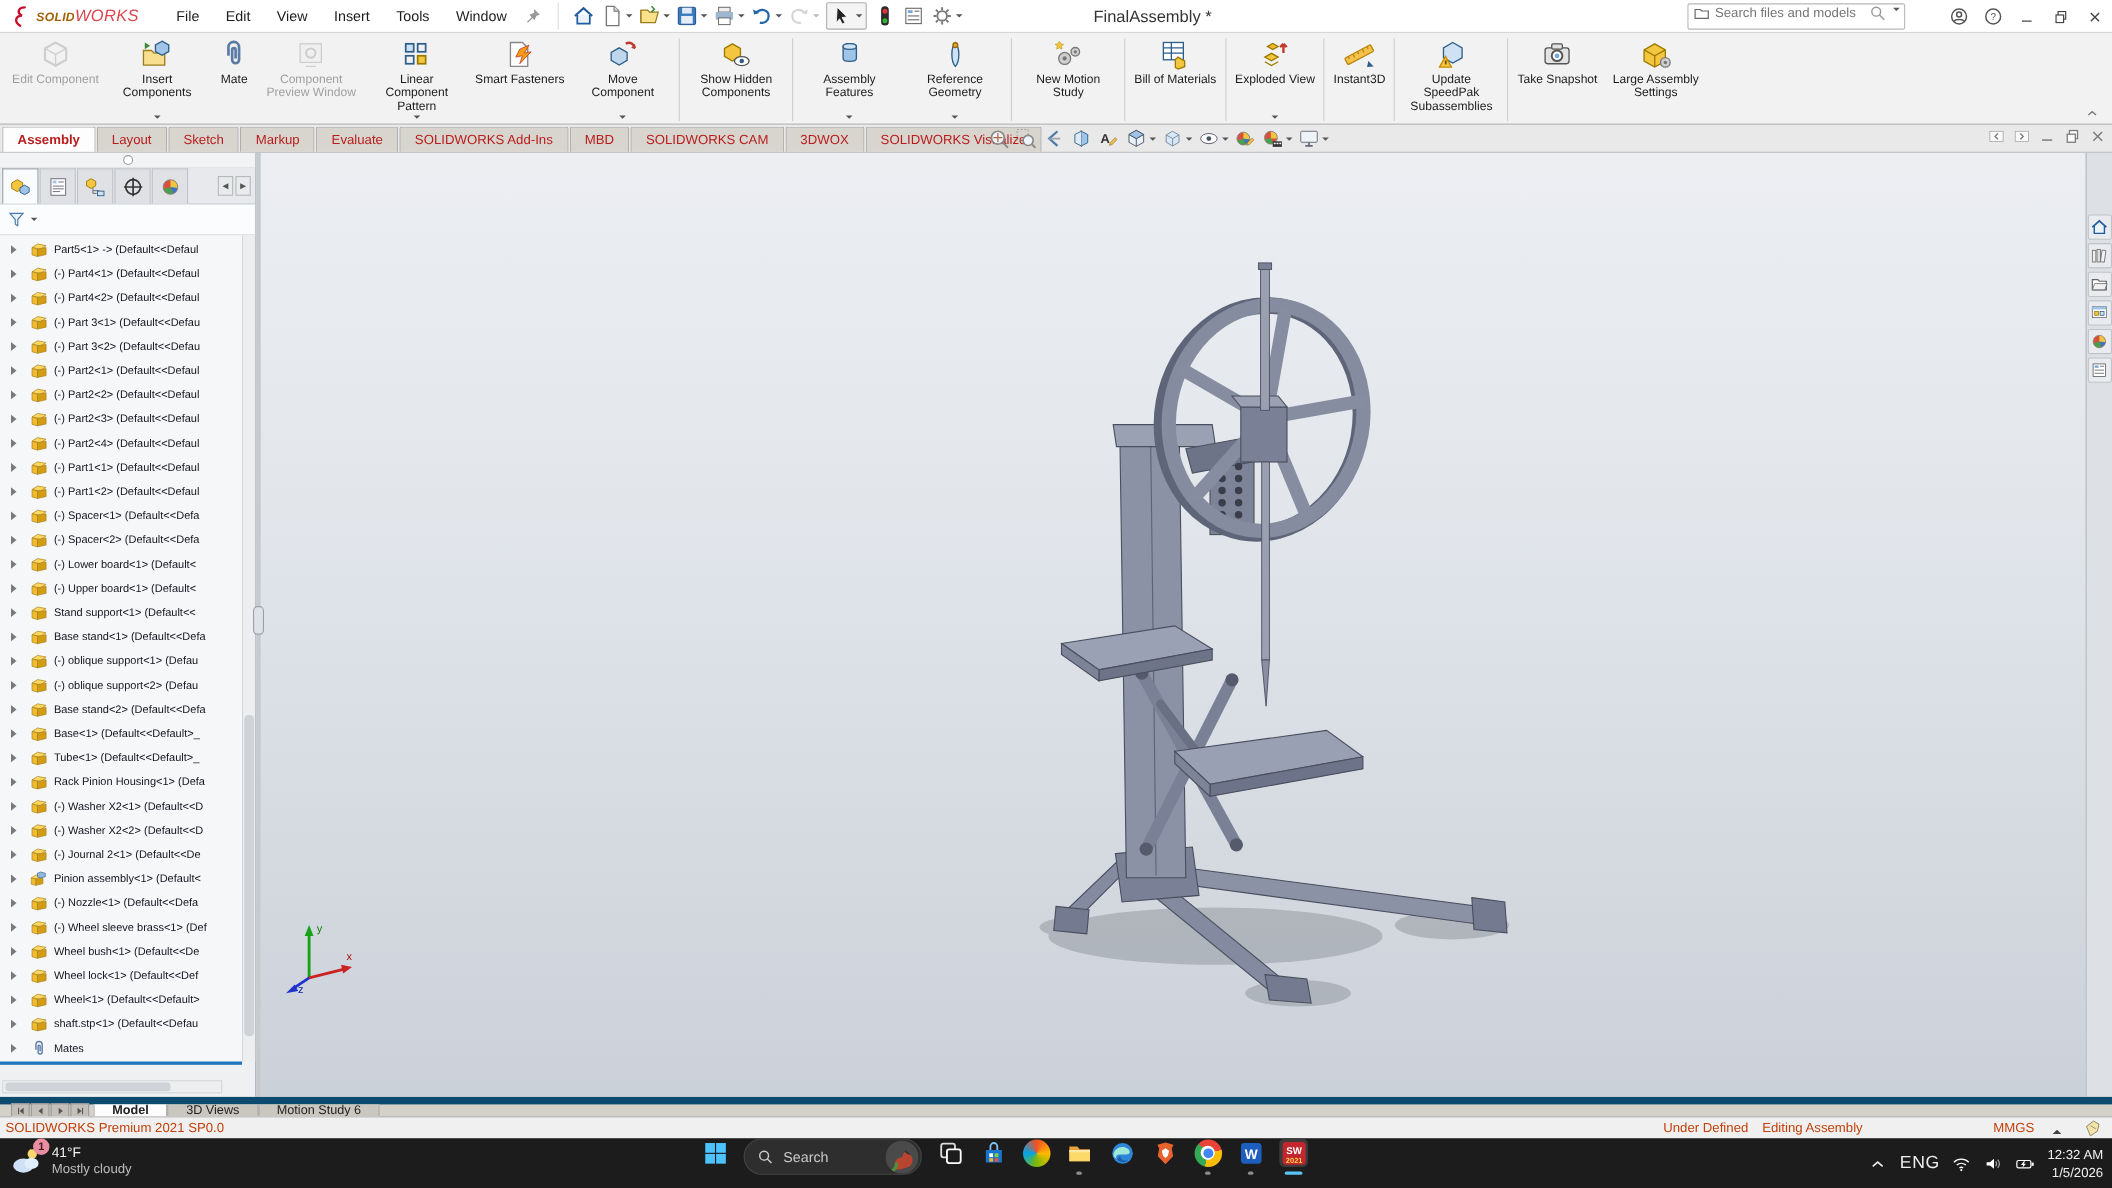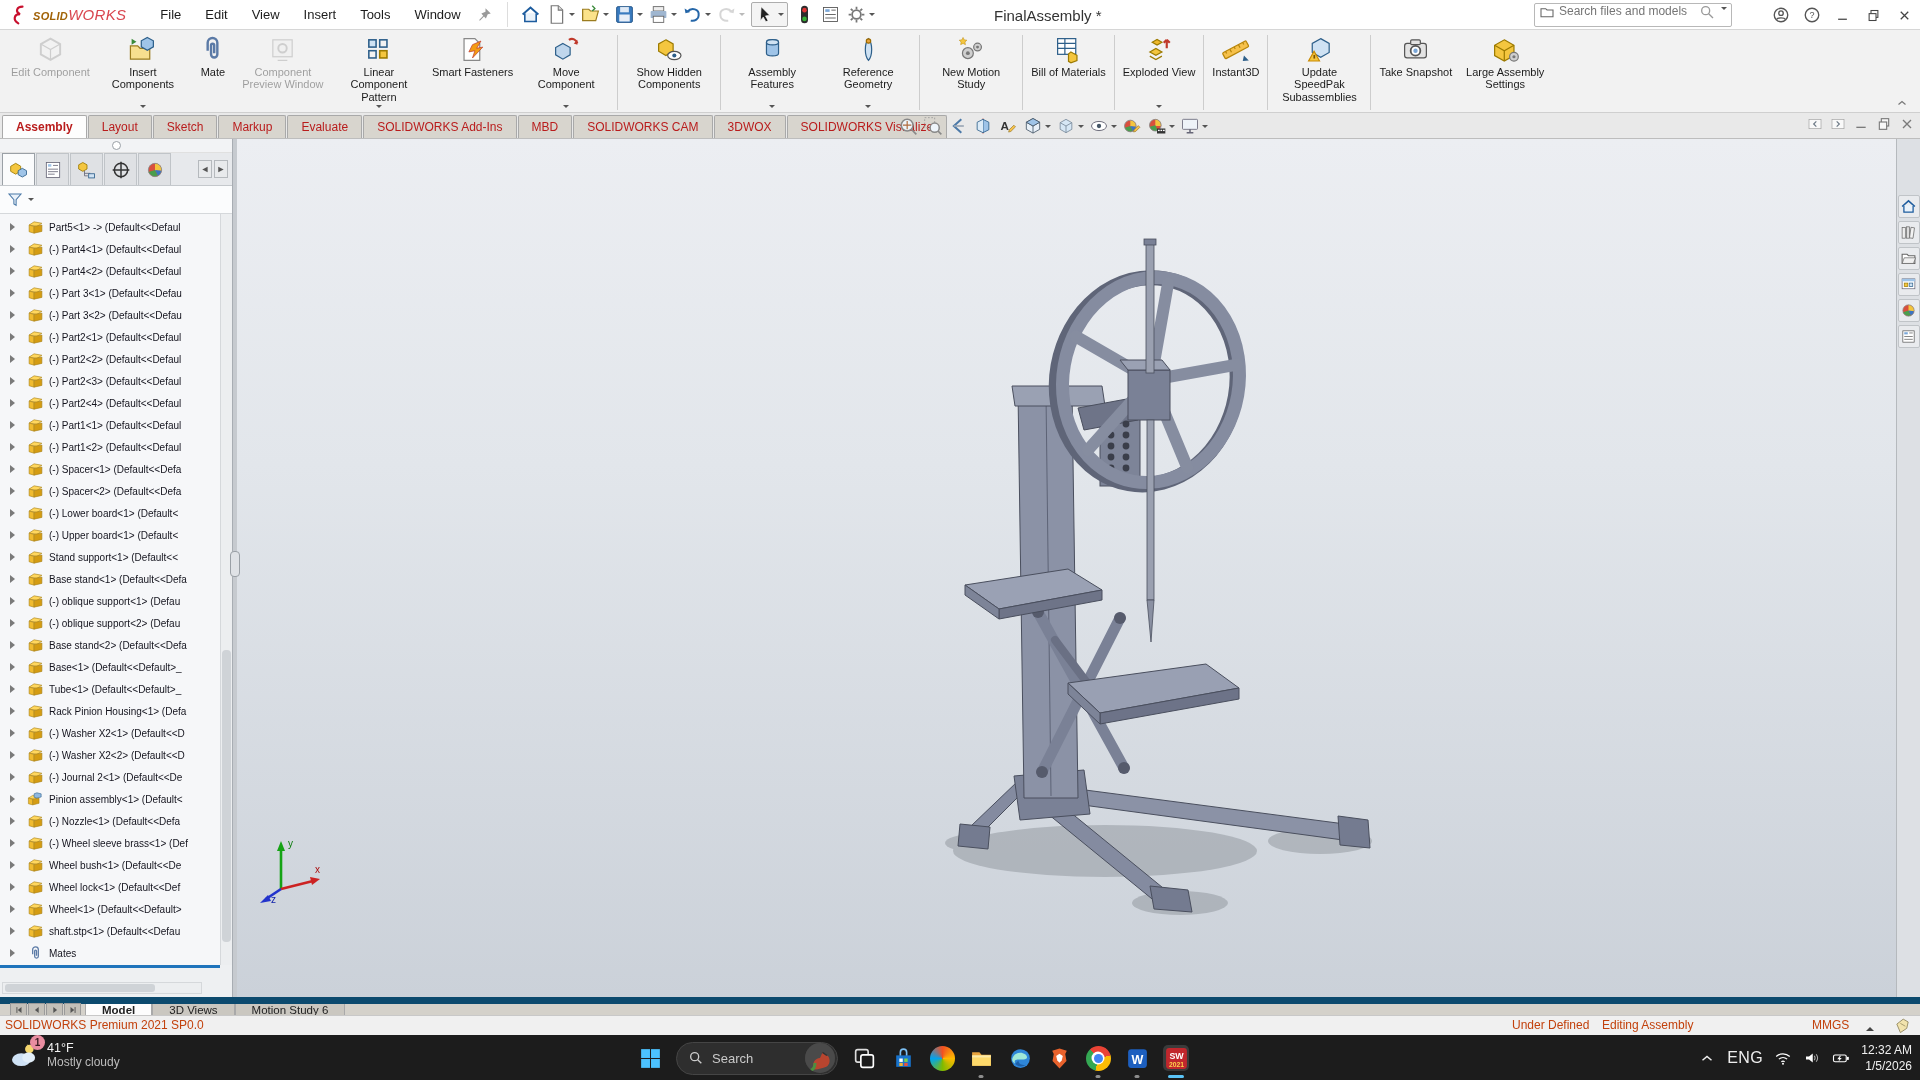--- a/index.html
+++ b/index.html
@@ -105,21 +105,21 @@
   .sb-caret{position:absolute;left:1866px;top:7px;width:0;height:0;border:4px solid transparent;border-bottom-color:#444}
   .sb-icon{position:absolute;left:1894px;top:1px;width:17px;height:17px}
 
   
   .taskbar{height:46px;background:#1c1c1c;position:relative}
   .weather{position:absolute;left:8px;top:4px;display:flex;align-items:center;gap:7px;color:#e8e8e8}
   .weather .wicon{position:relative;width:32px;height:32px}
   .weather .badge{position:absolute;top:-4px;right:-5px;min-width:15px;height:15px;background:#e98da0;color:#3a1b22;border-radius:8px;font-size:10px;display:flex;align-items:center;justify-content:center;padding:0 3px;font-weight:700}
   .weather .wtemp{font-size:12.5px;color:#f2f2f2}
   .weather .wcond{font-size:12px;color:#bdbdbd}
-  .tb-center{position:absolute;left:637px;top:0;bottom:0;display:flex;align-items:center;gap:13px}
+  .tb-center{position:absolute;left:637px;top:0;bottom:0;display:flex;gap:13px}
   .tb-ico{position:relative;width:26px;height:26px;display:flex;align-items:center;justify-content:center}
   .tb-ico .icn{width:25px;height:25px}
   .tb-ico .dot{position:absolute;bottom:-7px;left:50%;transform:translateX(-50%);width:5px;height:3px;border-radius:2px;background:#8d8d8d}
   .tb-ico.active{background:#3b3b3b;border-radius:5px}
   .tb-ico.active .bar{position:absolute;bottom:-7px;left:50%;transform:translateX(-50%);width:16px;height:3px;border-radius:2px;background:#5ac4f7}
   .searchpill{width:162px;height:33px;border-radius:17px;background:#2e2e2e;border:1px solid #454545;display:flex;align-items:center;padding:0 2px 0 11px;gap:8px}
   .searchpill .icn{width:16px;height:16px}
   .searchpill .stext{color:#c9c9c9;font-size:13px;flex:1}
   .searchpill .bird{width:30px;height:30px;border-radius:15px;overflow:hidden;background:#3a3a3a}
   .cop{width:25px;height:25px;border-radius:50%;background:conic-gradient(#f25022,#ffb900,#7fba00,#00a4ef,#f25022)}

